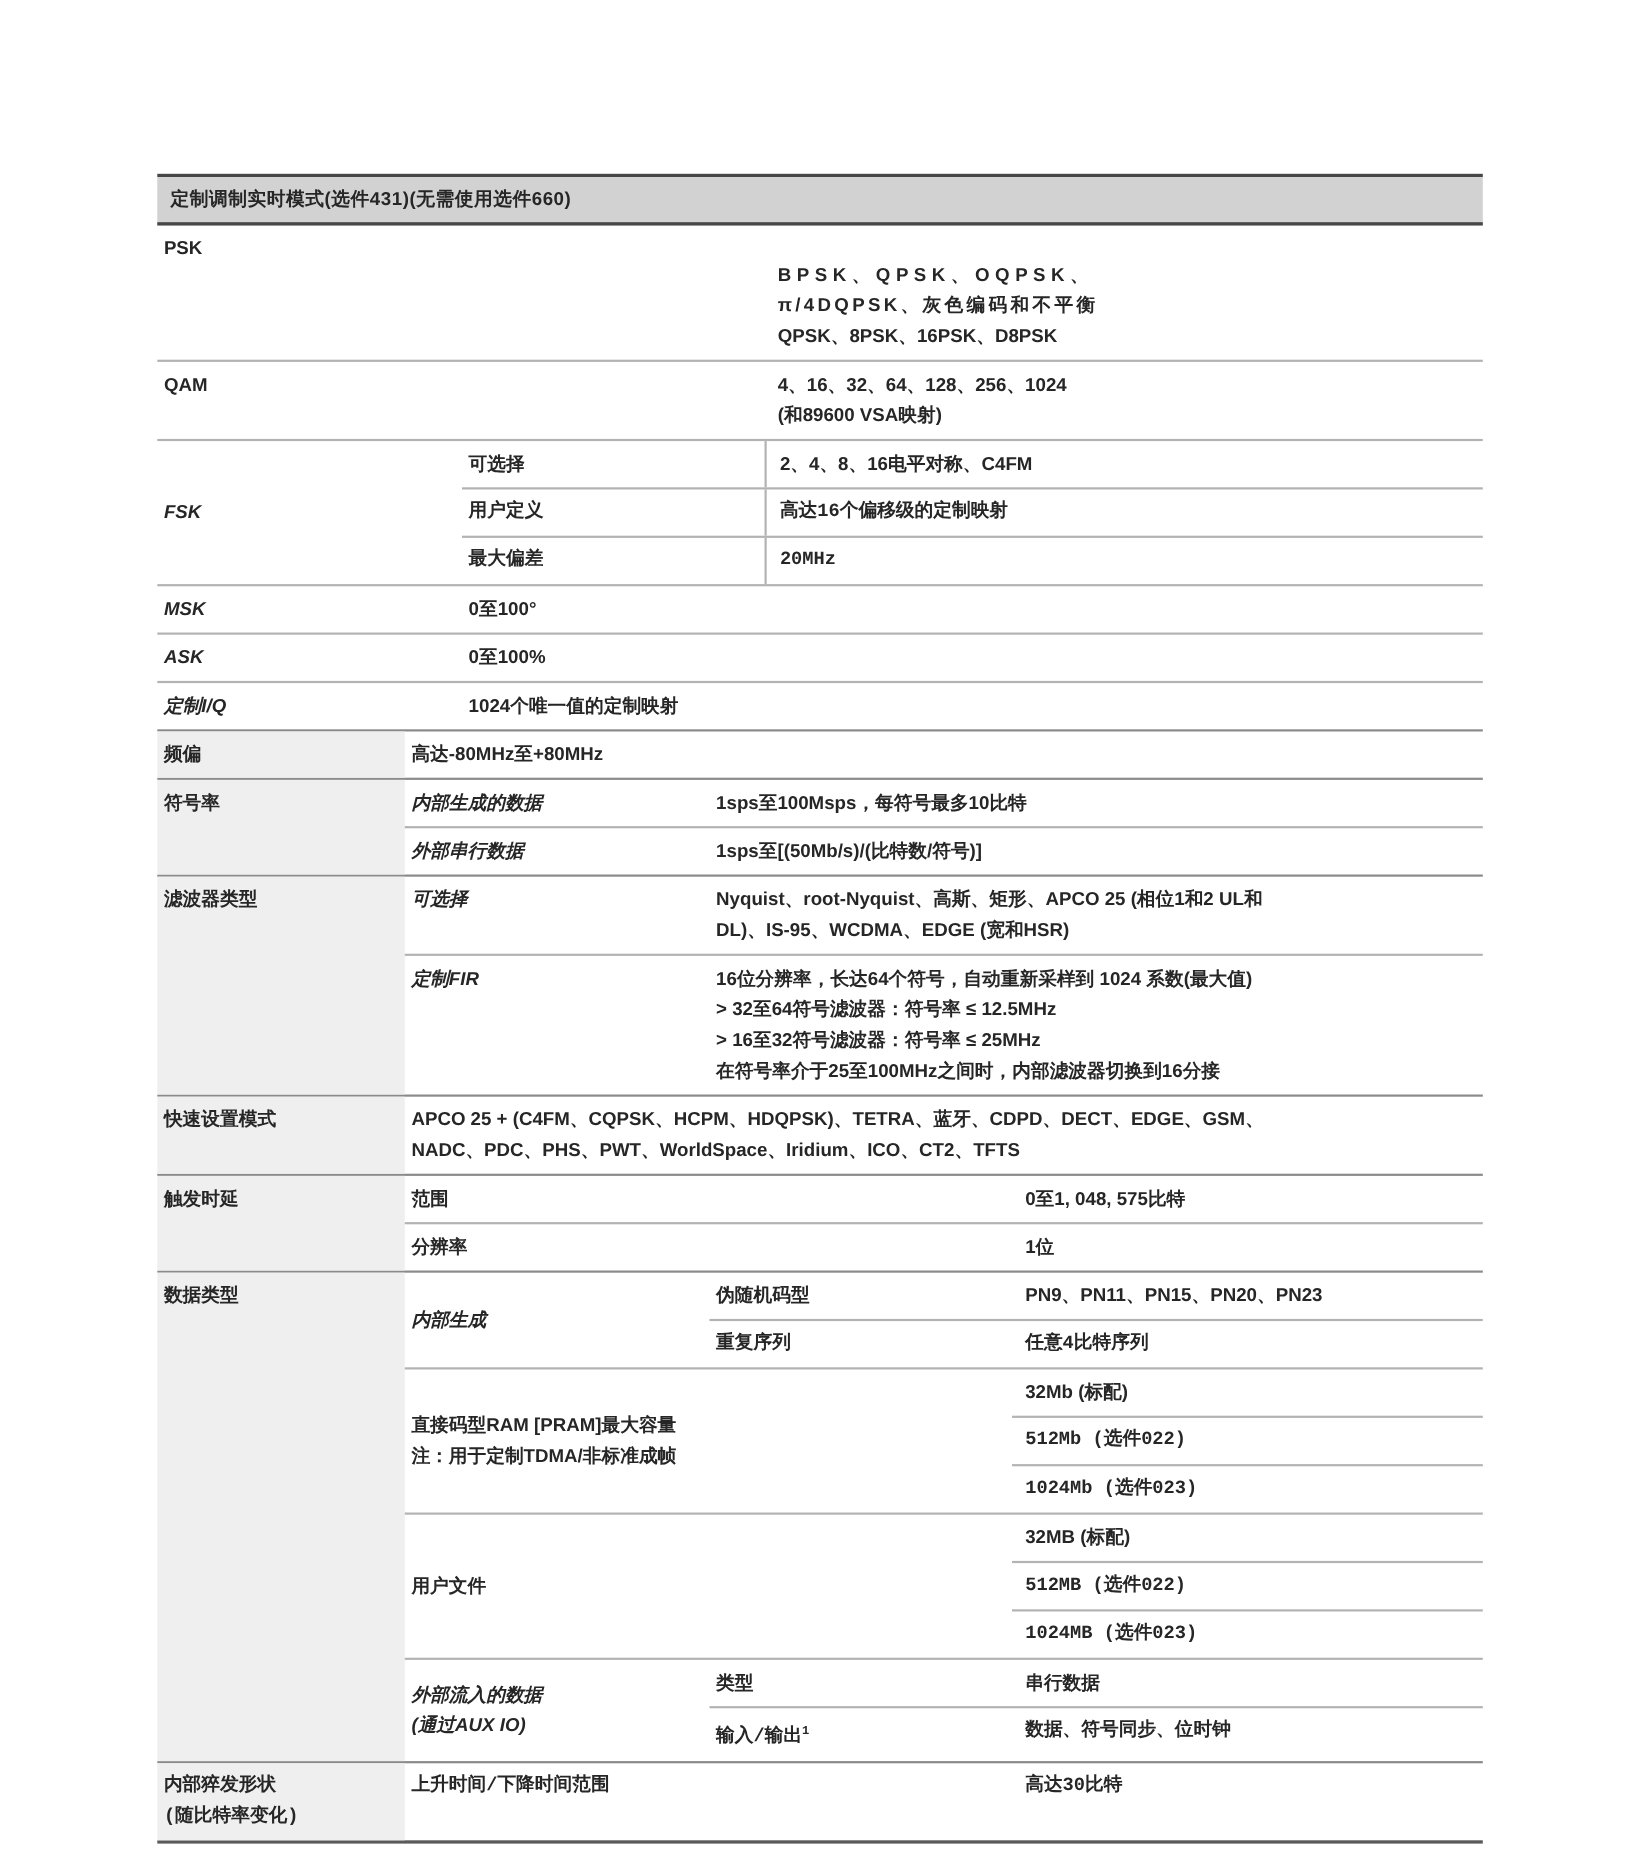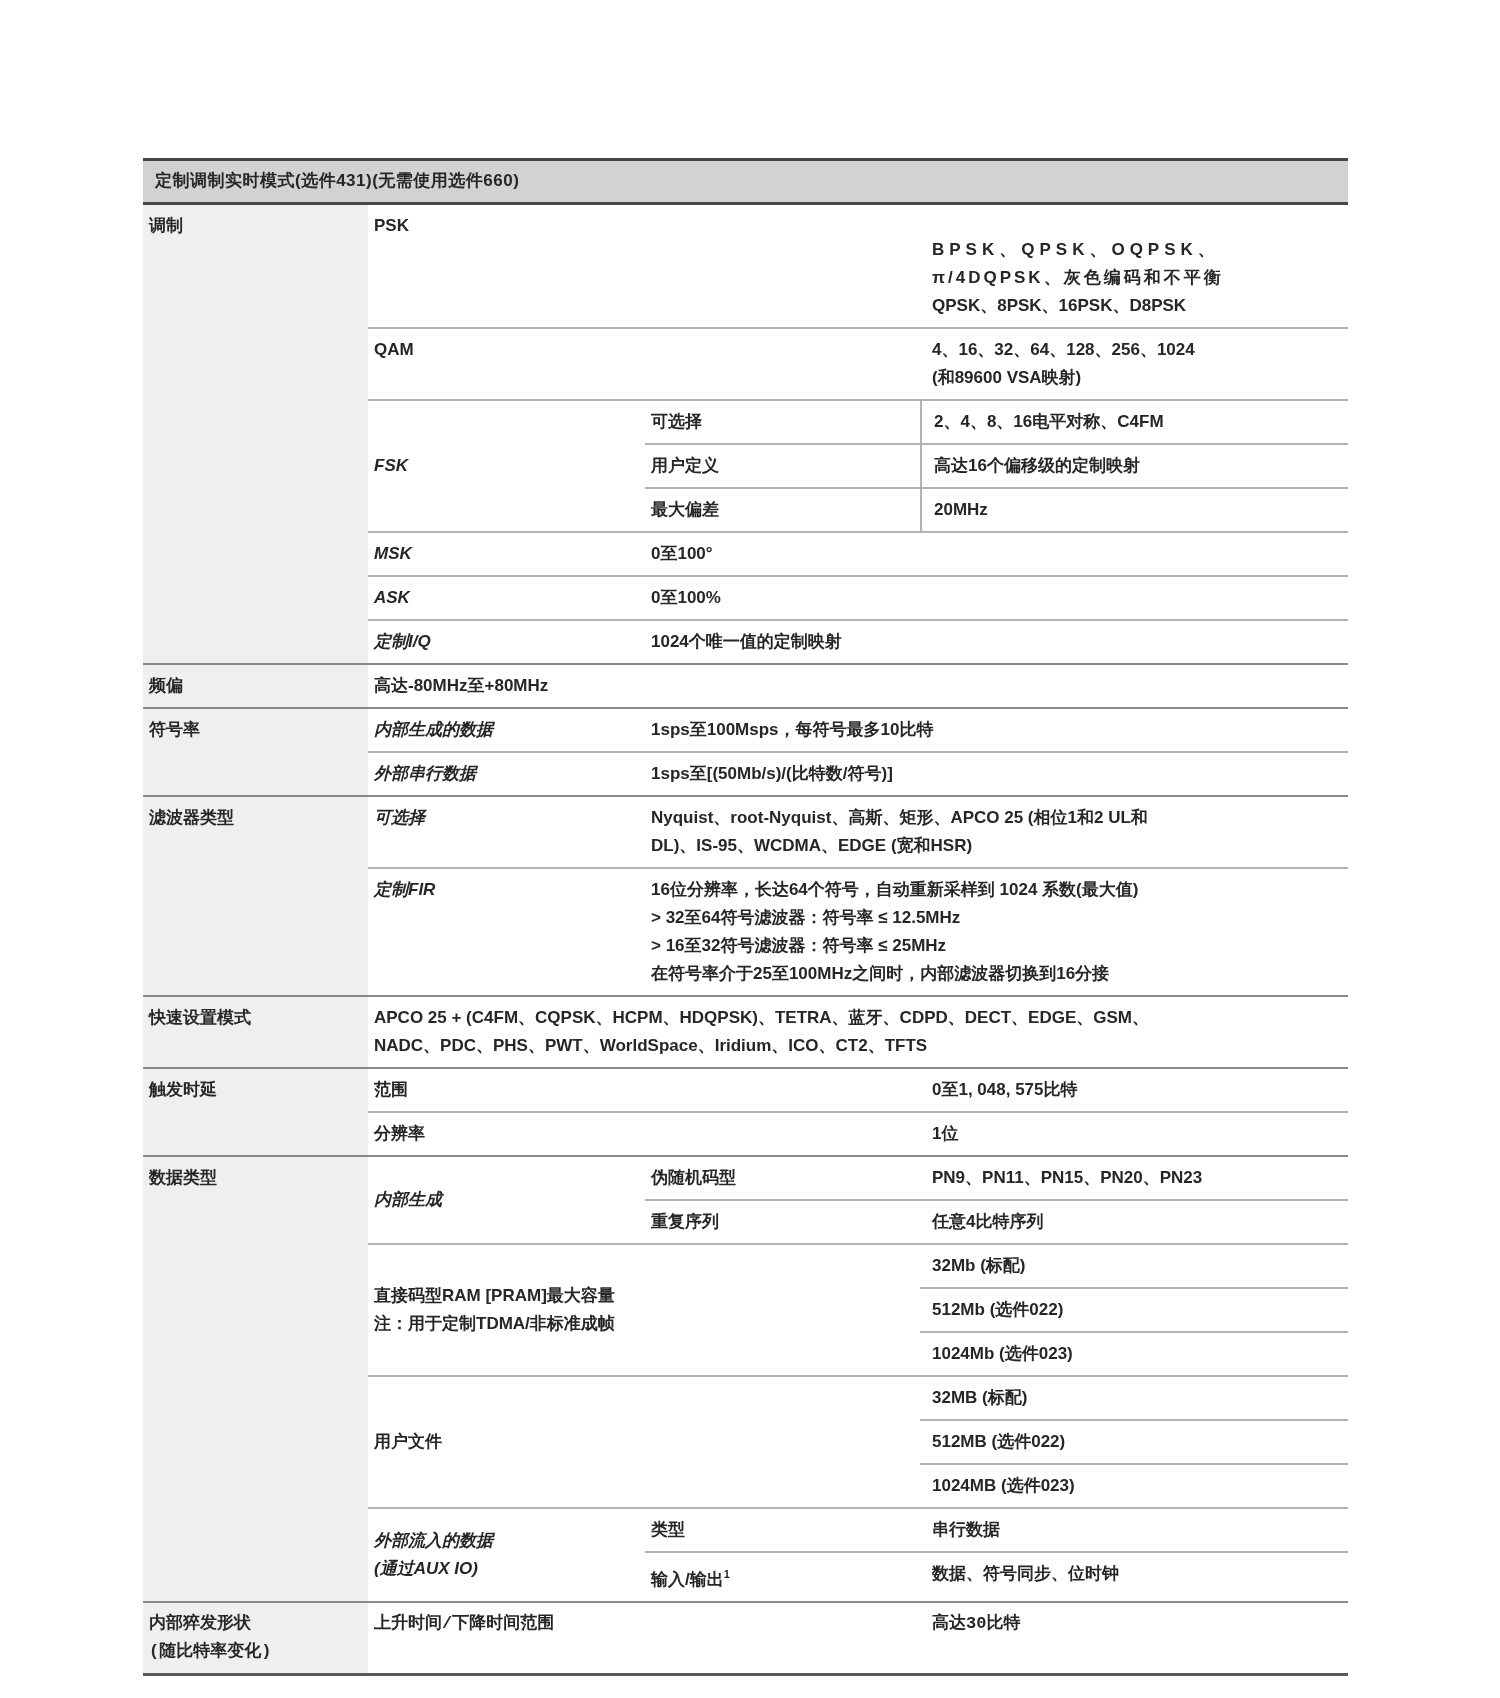--- a/index.html
+++ b/index.html
@@ -25,21 +25,21 @@
   .r{display:flex;box-sizing:border-box;}
   .r + .r{border-top:2px solid #b3b3b3;}
   .cell{box-sizing:border-box;padding:7px 10px 7px 6px;line-height:28px;min-height:42px;}
   .c2{flex:0 0 277px;width:277px;font-style:italic;}
   .c2w{flex:0 0 552px;width:552px;}
   .c3{flex:0 0 275px;width:275px;}
   .c4{flex:1;min-width:0;padding-left:12px;}
   .cf{flex:1;min-width:0;}
   .subs{flex:1;display:flex;flex-direction:column;min-width:0;}
   .sr{display:flex;box-sizing:border-box;}
-  .sr + .sr{border-top:2px solid #b3b3b3;}
+  .sr + .sr{border-top:2px solid #b3b3b3;font-family:Liberation Mono, monospace;}
   .vd{border-left:2px solid #b3b3b3;}
   .vc{display:flex;flex-direction:column;justify-content:center;}
   .ls1{letter-spacing:5px;margin-top:24px;}
   .ls2{letter-spacing:3px;}
   .footnote{
     margin-top:22px;font-size:15px;font-style:italic;font-weight:bold;color:#3c3c3c;
     font-family:"Liberation Serif","DejaVu Serif",serif;letter-spacing:.5px;
   }
   sup{font-size:11px;}
 </style>
@@ -47,21 +47,20 @@
 <body>
 
 <div class="page">
   <div class="spec-table">
 
     <div class="thead">
       <span>定制调制实时模式(选件431)(无需使用选件660)</span>
     </div>
 
     <div class="sec">
-      <div class="c1 cell">调制</div>
       <div class="rws">
         <div class="r">
           <div class="c2w cell">PSK</div>
           <div class="c4 cell">
             <div class="ls1">BPSK、QPSK、OQPSK、</div>
             <div class="ls2">π/4DQPSK、灰色编码和不平衡</div>
             <div>QPSK、8PSK、16PSK、D8PSK</div>
           </div>
         </div>
         <div class="r">

